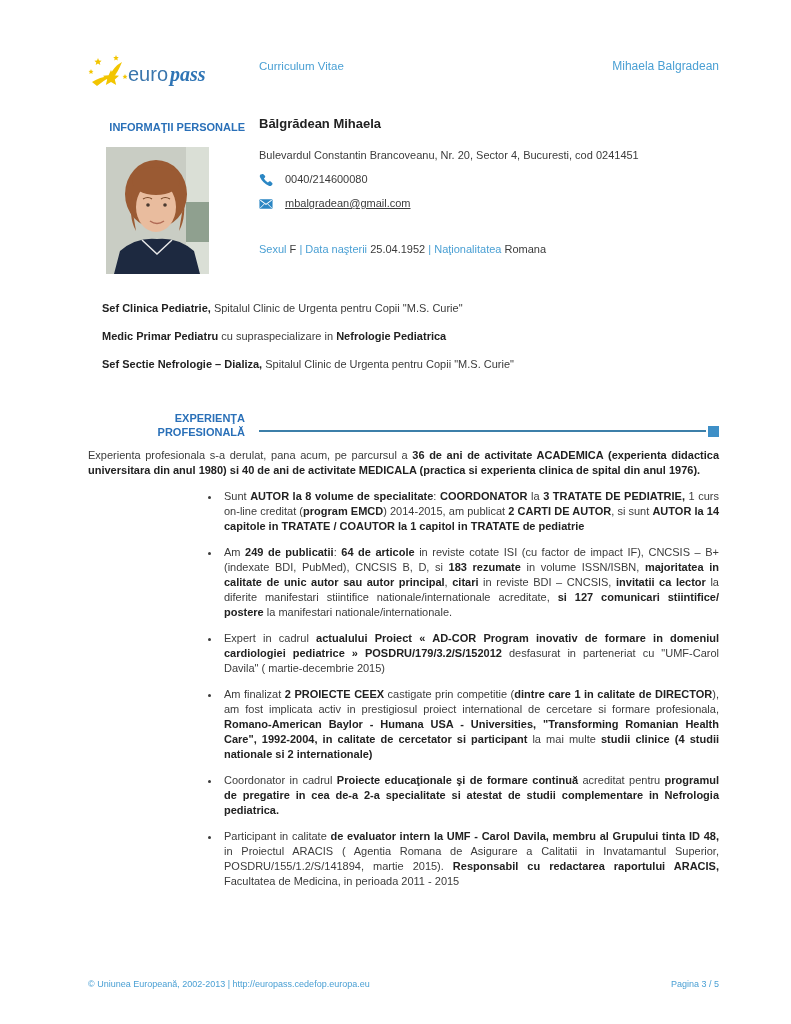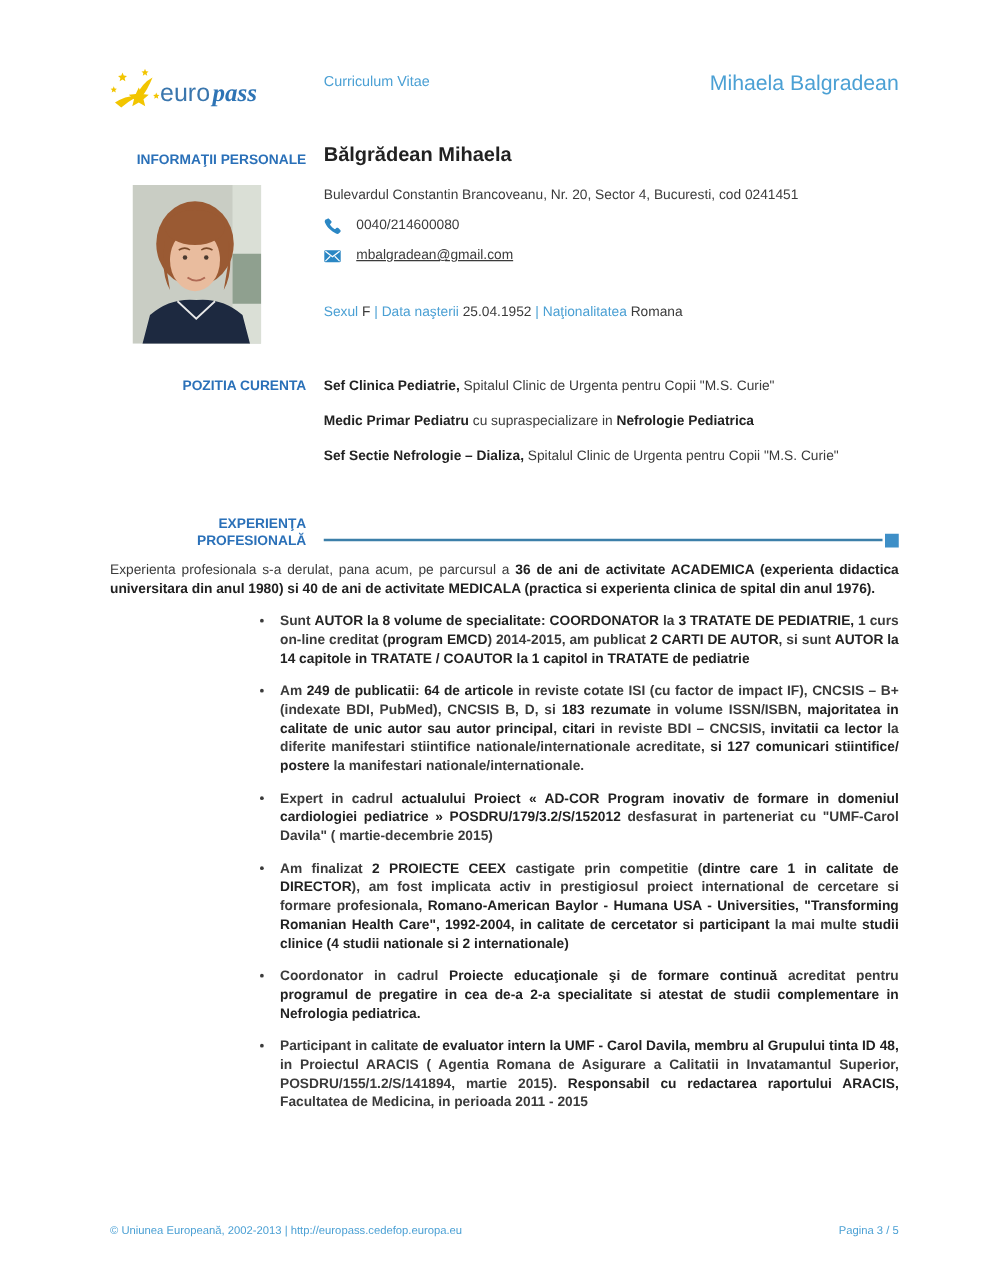--- a/index.html
+++ b/index.html
@@ -12,50 +12,50 @@
     color:#3b3b3b;
     overflow:hidden;
     box-sizing:border-box;
     padding:52px 72px 0 88px;
   }
   b{color:#222;}
   
   .header{display:flex;align-items:flex-start;}
   .logo{width:157px;flex-shrink:0;}
   .doc-title{margin-left:14px;padding-top:7px;color:#4ba0d4;font-size:11.5px;}
-  .owner{margin-left:auto;padding-top:7px;color:#4ba0d4;font-size:17px;}
+  .owner{margin-left:auto;padding-top:7px;color:#4ba0d4;font-size:12px;}
   
   .row{display:flex;}
   .col-label{width:157px;flex-shrink:0;text-align:right;color:#2a70b8;font-weight:bold;}
   .col-content{flex:1;margin-left:14px;}
   
   .personal{margin-top:20px;}
   .col-label .label-inner{padding-top:4px;display:block;}
-  .person-name{font-size:16px;font-weight:bold;color:#222;}
+  .person-name{font-size:13px;font-weight:bold;color:#222;}
   .photo{display:block;margin:12px auto 0 18px;width:103px;height:127px;}
   .address{margin-top:17px;}
   .contact-line{display:flex;align-items:center;margin-top:9px;}
   .contact-icon{width:14px;height:14px;margin-right:12px;flex-shrink:0;}
   .email-link{color:#3b3b3b;text-decoration:underline;}
   .demographics{margin-top:31px;}
   .demo-label,.demo-sep{color:#4ba0d4;}
   .demo-val{color:#3b3b3b;}
   
   .position{margin-top:27px;}
   .position p{margin:0 0 13px 0;text-align:justify;}
   
   .exp-head{margin-top:26px;}
   .exp-label{line-height:14px;}
   .rule-wrap{display:flex;align-items:center;height:100%;padding-top:12px;box-sizing:border-box;}
   .rule-line{flex:1;height:2px;background:#3c7fa9;}
   .rule-square{width:11px;height:11px;background:#3e8fc7;margin-left:2px;flex-shrink:0;}
   .intro{margin-top:9px;text-align:justify;}
   .subtitle{margin-top:11px;font-weight:bold;color:#222;}
   ul.bullets{margin:11px 0 0 0;padding-left:133px;}
-  ul.bullets li{padding-left:3px;margin-bottom:11px;text-align:justify;font-weight:bold;}
+  ul.bullets li{padding-left:3px;margin-bottom:11px;text-align:justify;}
   
   .footer{
     position:absolute;left:88px;right:72px;bottom:32px;
     display:flex;justify-content:space-between;
     font-size:9px;color:#4ba0d4;
   }
 </style>
 </head>
 <body>
 
@@ -126,21 +126,20 @@
         <span class="demo-label">Data naşterii</span>
         <span class="demo-val">25.04.1952</span>
         <span class="demo-sep">|</span>
         <span class="demo-label">Naţionalitatea</span>
         <span class="demo-val">Romana</span>
       </div>
     </div>
   </div>
 
   <div class="row position">
-    <div class="col-label">POZITIA CURENTA</div>
     <div class="col-content">
       <p><b>Sef  Clinica Pediatrie, </b><span>Spitalul Clinic de Urgenta pentru Copii "M.S. Curie"</span></p>
       <p><b>Medic Primar Pediatru </b><span> cu supraspecializare in </span><b>Nefrologie Pediatrica</b></p>
       <p><b>Sef  Sectie Nefrologie – Dializa, </b><span>Spitalul Clinic de Urgenta pentru Copii "M.S. Curie"</span></p>
     </div>
   </div>
 
   <div class="row exp-head">
     <div class="col-label exp-label">
       <span>EXPERIENŢA</span><br>

